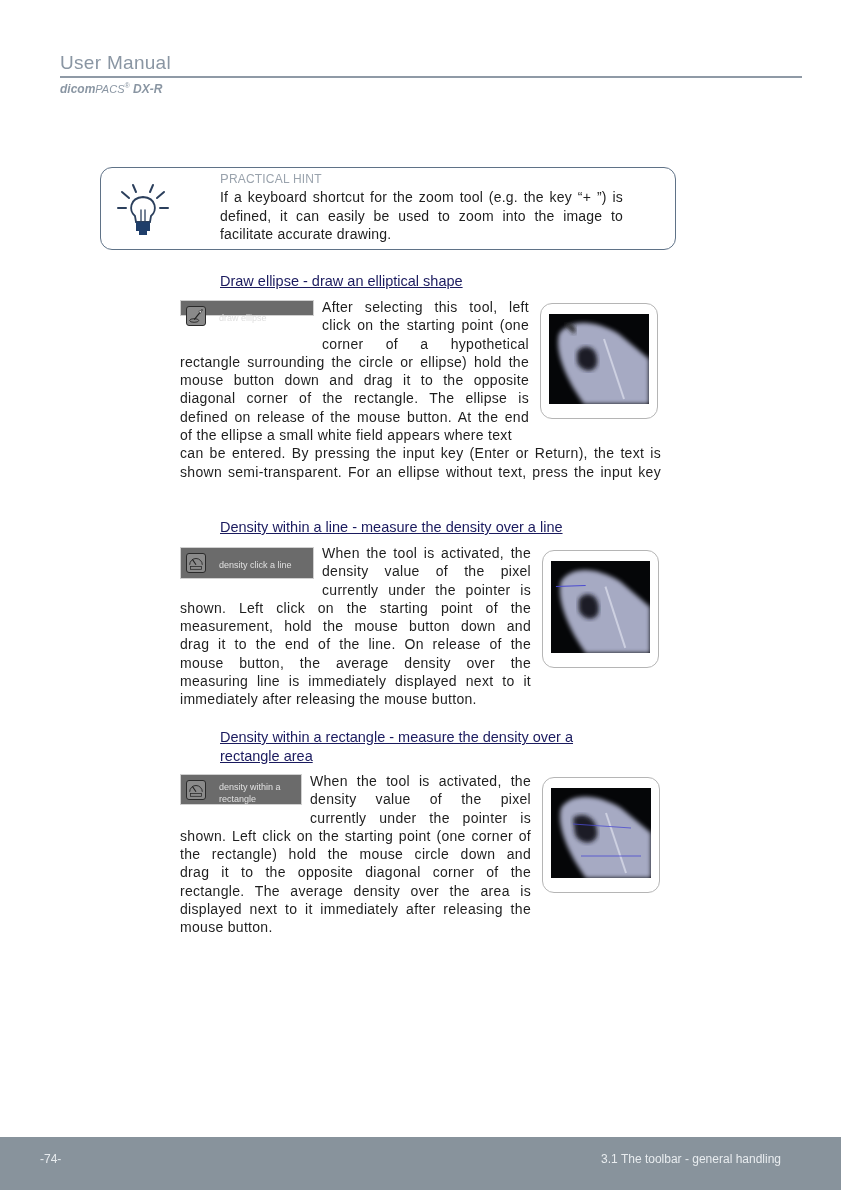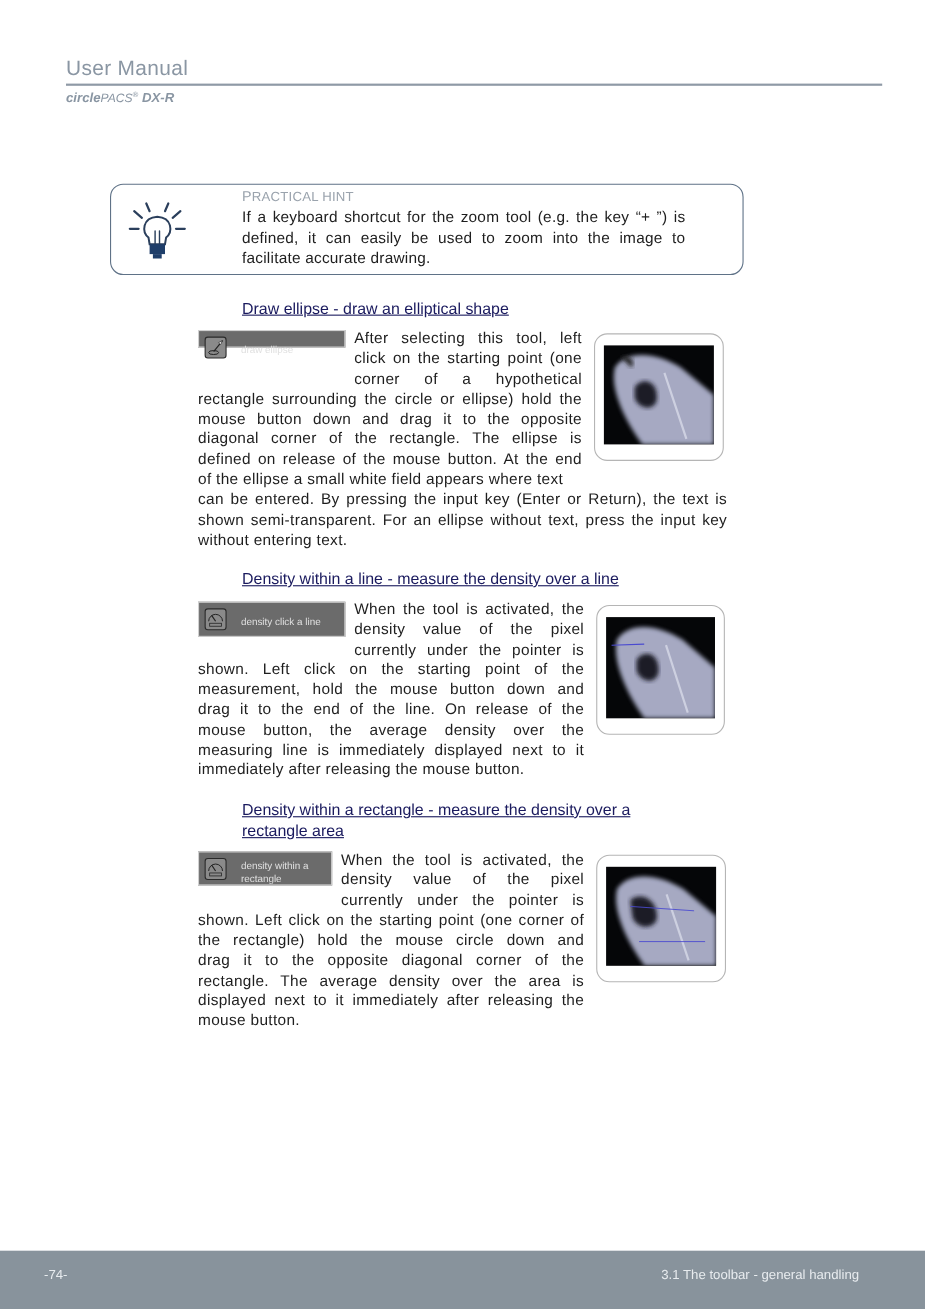--- a/index.html
+++ b/index.html
@@ -39,21 +39,21 @@
 
   .footer { position:absolute; left:0; top:1137px; width:841px; height:53px; background:#88939c; }
   .footer .pg { position:absolute; left:40px; top:15px; font-size:12px; color:#e8ecef; }
   .footer .sec { position:absolute; right:60px; top:15px; font-size:12px; color:#e8ecef; }
 </style>
 </head>
 <body>
 
 <div class="hdr-title">User Manual</div>
 <div class="hdr-rule"></div>
-<div class="hdr-sub"><b>circle</b><span class="thin">PACS</span><sup>®</sup><b> DX-R</b></div>
+<div class="hdr-sub"><b>dicom</b><span class="thin">PACS</span><sup>®</sup><b> DX-R</b></div>
 
 <div class="hint">
   <svg class="hint-icon" viewBox="0 0 56 56">
     <g stroke="#2b3f5c" stroke-width="2" fill="none" stroke-linecap="round">
       <line x1="3" y1="26" x2="11" y2="26"></line>
       <line x1="45" y1="26" x2="53" y2="26"></line>
       <line x1="7" y1="10" x2="14" y2="16"></line>
       <line x1="49" y1="10" x2="42" y2="16"></line>
       <line x1="18" y1="3" x2="21" y2="10"></line>
       <line x1="38" y1="3" x2="35" y2="10"></line>
@@ -81,21 +81,20 @@
   <span class="line" style="margin-left:142px; width:207px;">After selecting this tool, left</span>
   <span class="line" style="margin-left:142px; width:207px;">click on the starting point (one</span>
   <span class="line" style="margin-left:142px; width:207px;">corner of a hypothetical</span>
   <span class="line" style="width:349px;">rectangle surrounding the circle or ellipse) hold the</span>
   <span class="line" style="width:349px;">mouse button down and drag it to the opposite</span>
   <span class="line" style="width:349px;">diagonal corner of the rectangle. The ellipse is</span>
   <span class="line" style="width:349px;">defined on release of the mouse button. At the end</span>
   <span class="line last" style="width:349px;">of the ellipse a small white field appears where text</span>
   <span class="line" style="width:481px;">can be entered. By pressing the input key (Enter or Return), the text is</span>
   <span class="line" style="width:481px;">shown semi-transparent. For an ellipse without text, press the input key</span>
-  <span class="line last" style="width:481px;">without entering text.</span>
 </div>
 <div class="thumb" style="left:540px; top:303px; width:118px; height:116px;">
   <div class="img">
     <svg width="100%" height="100%" viewBox="0 0 100 90" preserveAspectRatio="none">
       <defs>
           <filter id="b1">
             <feGaussianBlur stdDeviation="2"></feGaussianBlur>
           </filter>
         </defs>
       <path d="M10 20 C20 5 45 5 70 20 L100 45 L100 90 L35 90 C20 70 5 40 10 20 Z" fill="#b8bcd8" filter="url(#b1)" opacity="0.9"></path>

